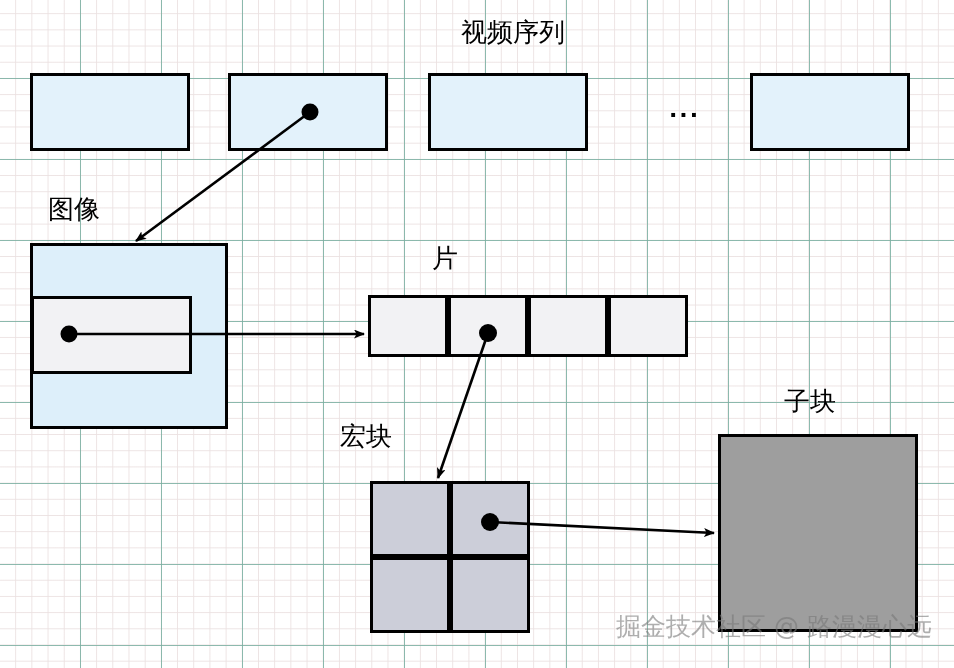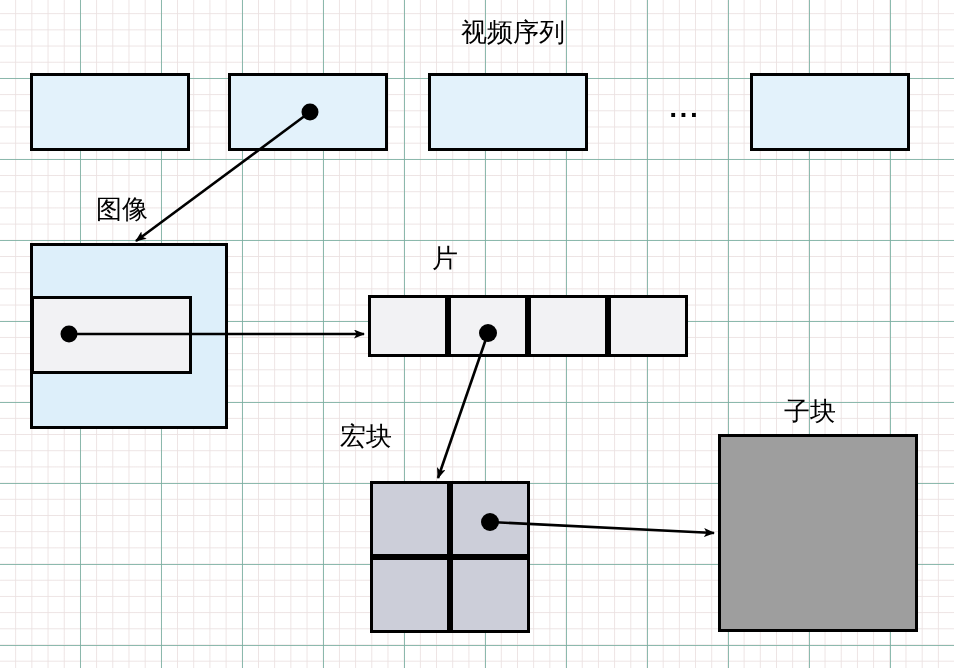--- a/index.html
+++ b/index.html
@@ -93,27 +93,27 @@
     font-family: "DejaVu Sans", "Liberation Sans", sans-serif;
   }
 </style>
 </head>
 <body>
 
 <div id="canvas">
 
   <div class="label" style="left:437px; top:19px;margin-left:24px;">视频序列</div>
 
-  <div class="label" style="left:48px; top:196px;margin-left:48px;">图像</div>
+  <div class="label" style="left:48px; top:196px;">图像</div>
 
   <div class="label" style="left:432px; top:245px;">片</div>
 
   <div class="label" style="left:340px; top:423px;">宏块</div>
 
-  <div class="label" style="left:784px; top:398px;">子块</div>
+  <div class="label" style="left:784px; top:388px;">子块</div>
 
   <div class="ellipsis" style="left:669px; top:99px;">...</div>
 
   <div class="shape frame" style="left:30px;  top:73px; width:160px; height:78px;"></div>
   <div class="shape frame" style="left:228px; top:73px; width:160px; height:78px;"></div>
   <div class="shape frame" style="left:428px; top:73px; width:160px; height:78px;"></div>
   <div class="shape frame" style="left:750px; top:73px; width:160px; height:78px;"></div>
 
   <div class="shape picture-outer" style="left:30px; top:243px; width:198px; height:186px;"></div>
   <div class="shape picture-slice" style="left:31px; top:296px; width:161px; height:78px;"></div>
@@ -123,20 +123,21 @@
   <div class="shape slice-cell" style="left:528px; top:295px; width:80px; height:62px;"></div>
   <div class="shape slice-cell" style="left:608px; top:295px; width:80px; height:62px;"></div>
 
   <div class="shape mb-cell" style="left:370px; top:481px; width:80px; height:76px;"></div>
   <div class="shape mb-cell" style="left:450px; top:481px; width:80px; height:76px;"></div>
   <div class="shape mb-cell" style="left:370px; top:557px; width:80px; height:76px;"></div>
   <div class="shape mb-cell" style="left:450px; top:557px; width:80px; height:76px;"></div>
 
   <div class="shape subblock" style="left:718px; top:434px; width:200px; height:198px;"></div>
 
+  <div class="watermark">掘金技术社区 @ 路漫漫心远</div>
 
   <svg class="overlay" viewBox="0 0 954 668">
     <defs>
       <marker id="ah" markerWidth="11" markerHeight="9" refX="10" refY="4.5" orient="auto" markerUnits="userSpaceOnUse">
         <path d="M0,0 L11,4.5 L0,9 L2.6,4.5 Z" fill="#000000"></path>
       </marker>
     </defs>
 
     <g>
       <line x1="310" y1="112" x2="136" y2="241" stroke="#000000" stroke-width="2.6" marker-end="url(#ah)"></line>

